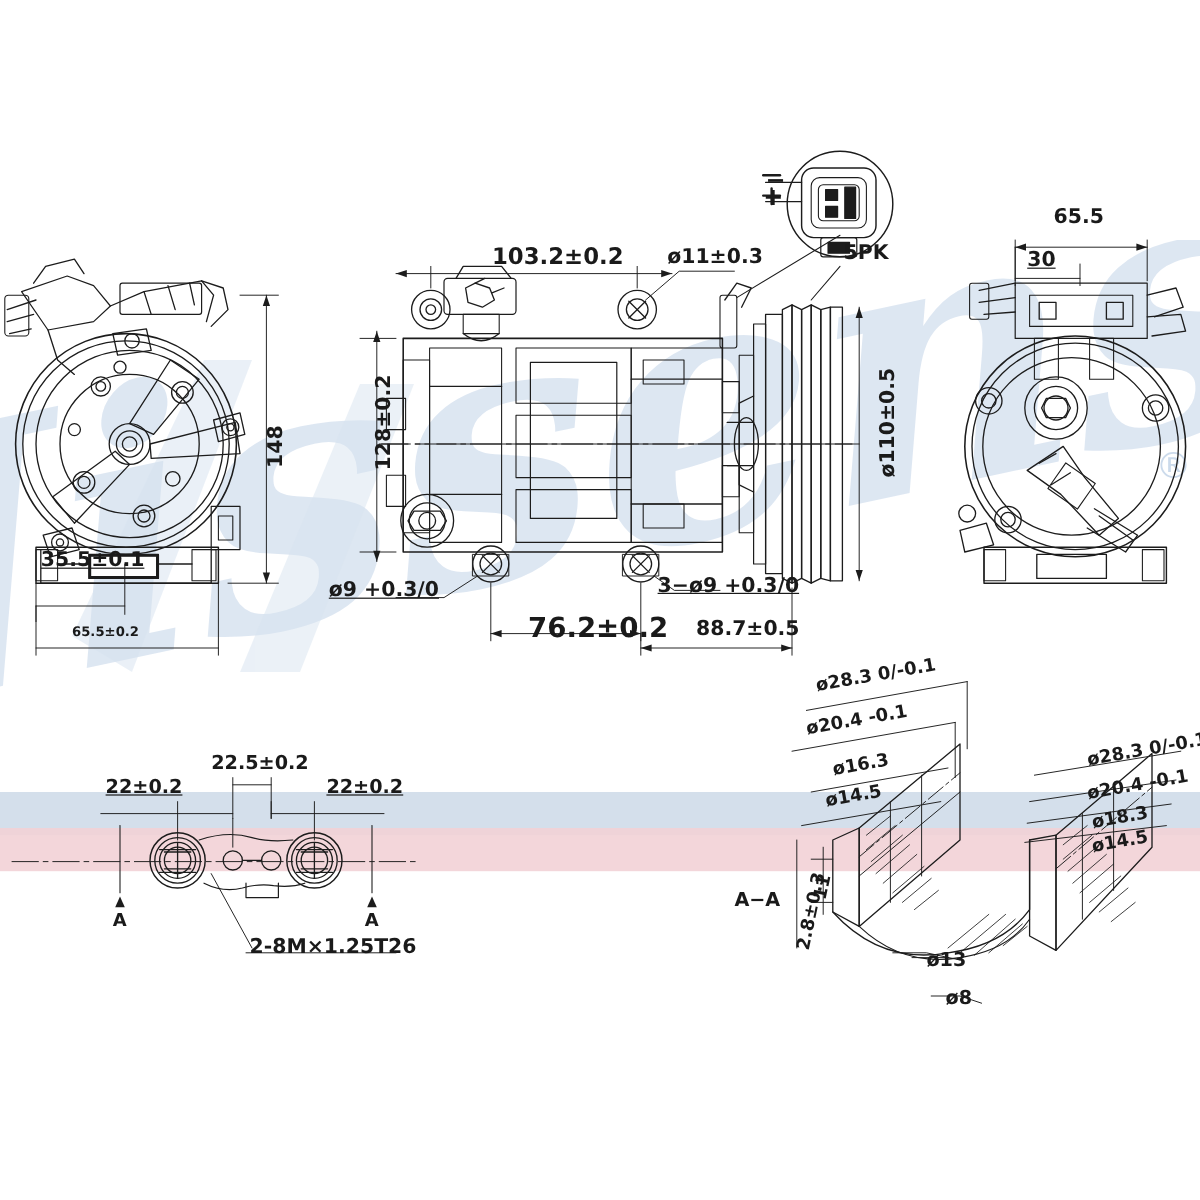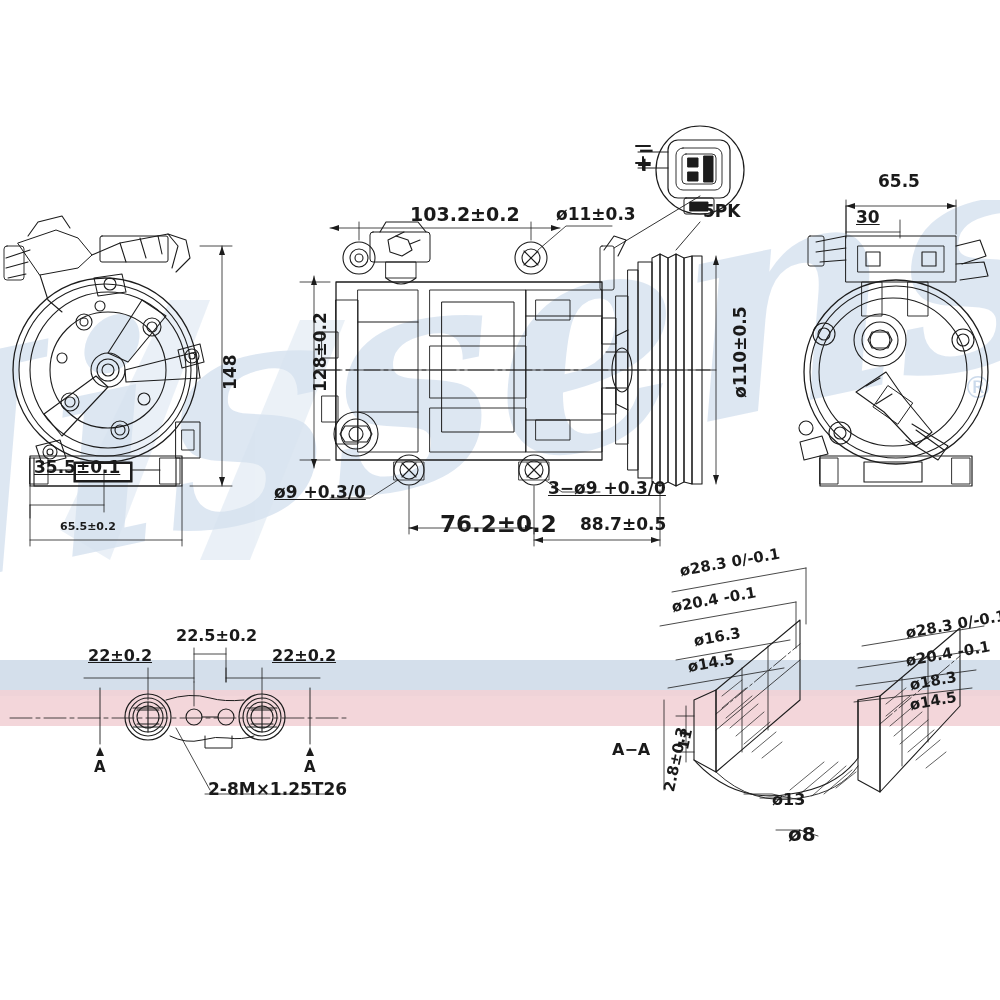--- a/index.html
+++ b/index.html
@@ -436,17 +436,17 @@
 
     <div class="lbl" style="left:906px;top:626px;font-size:15px;transform:rotate(-10deg);transform-origin:0 50%;">ø28.3 0/-0.1</div>
     <div class="lbl" style="left:906px;top:654px;font-size:15px;transform:rotate(-10deg);transform-origin:0 50%;">ø20.4 -0.1</div>
     <div class="lbl" style="left:910px;top:678px;font-size:15px;transform:rotate(-10deg);transform-origin:0 50%;">ø18.3</div>
     <div class="lbl" style="left:910px;top:698px;font-size:15px;transform:rotate(-10deg);transform-origin:0 50%;">ø14.5</div>
 
     <div class="lbl vtxt" style="left:676px;top:748px;font-size:15px;transform:rotate(-78deg);">11</div>
     <div class="lbl vtxt" style="left:662px;top:790px;font-size:15px;transform:rotate(-78deg);">2.8±0.3</div>
 
     <div class="lbl" style="left:772px;top:792px;font-size:16px;">ø13</div>
-    <div class="lbl" style="left:788px;top:824px;font-size:20px;">ø8</div>
+    <div class="lbl" style="left:788px;top:824px;font-size:16px;">ø8</div>
 
   </div>
 
 </div>
 
 </body></html>

